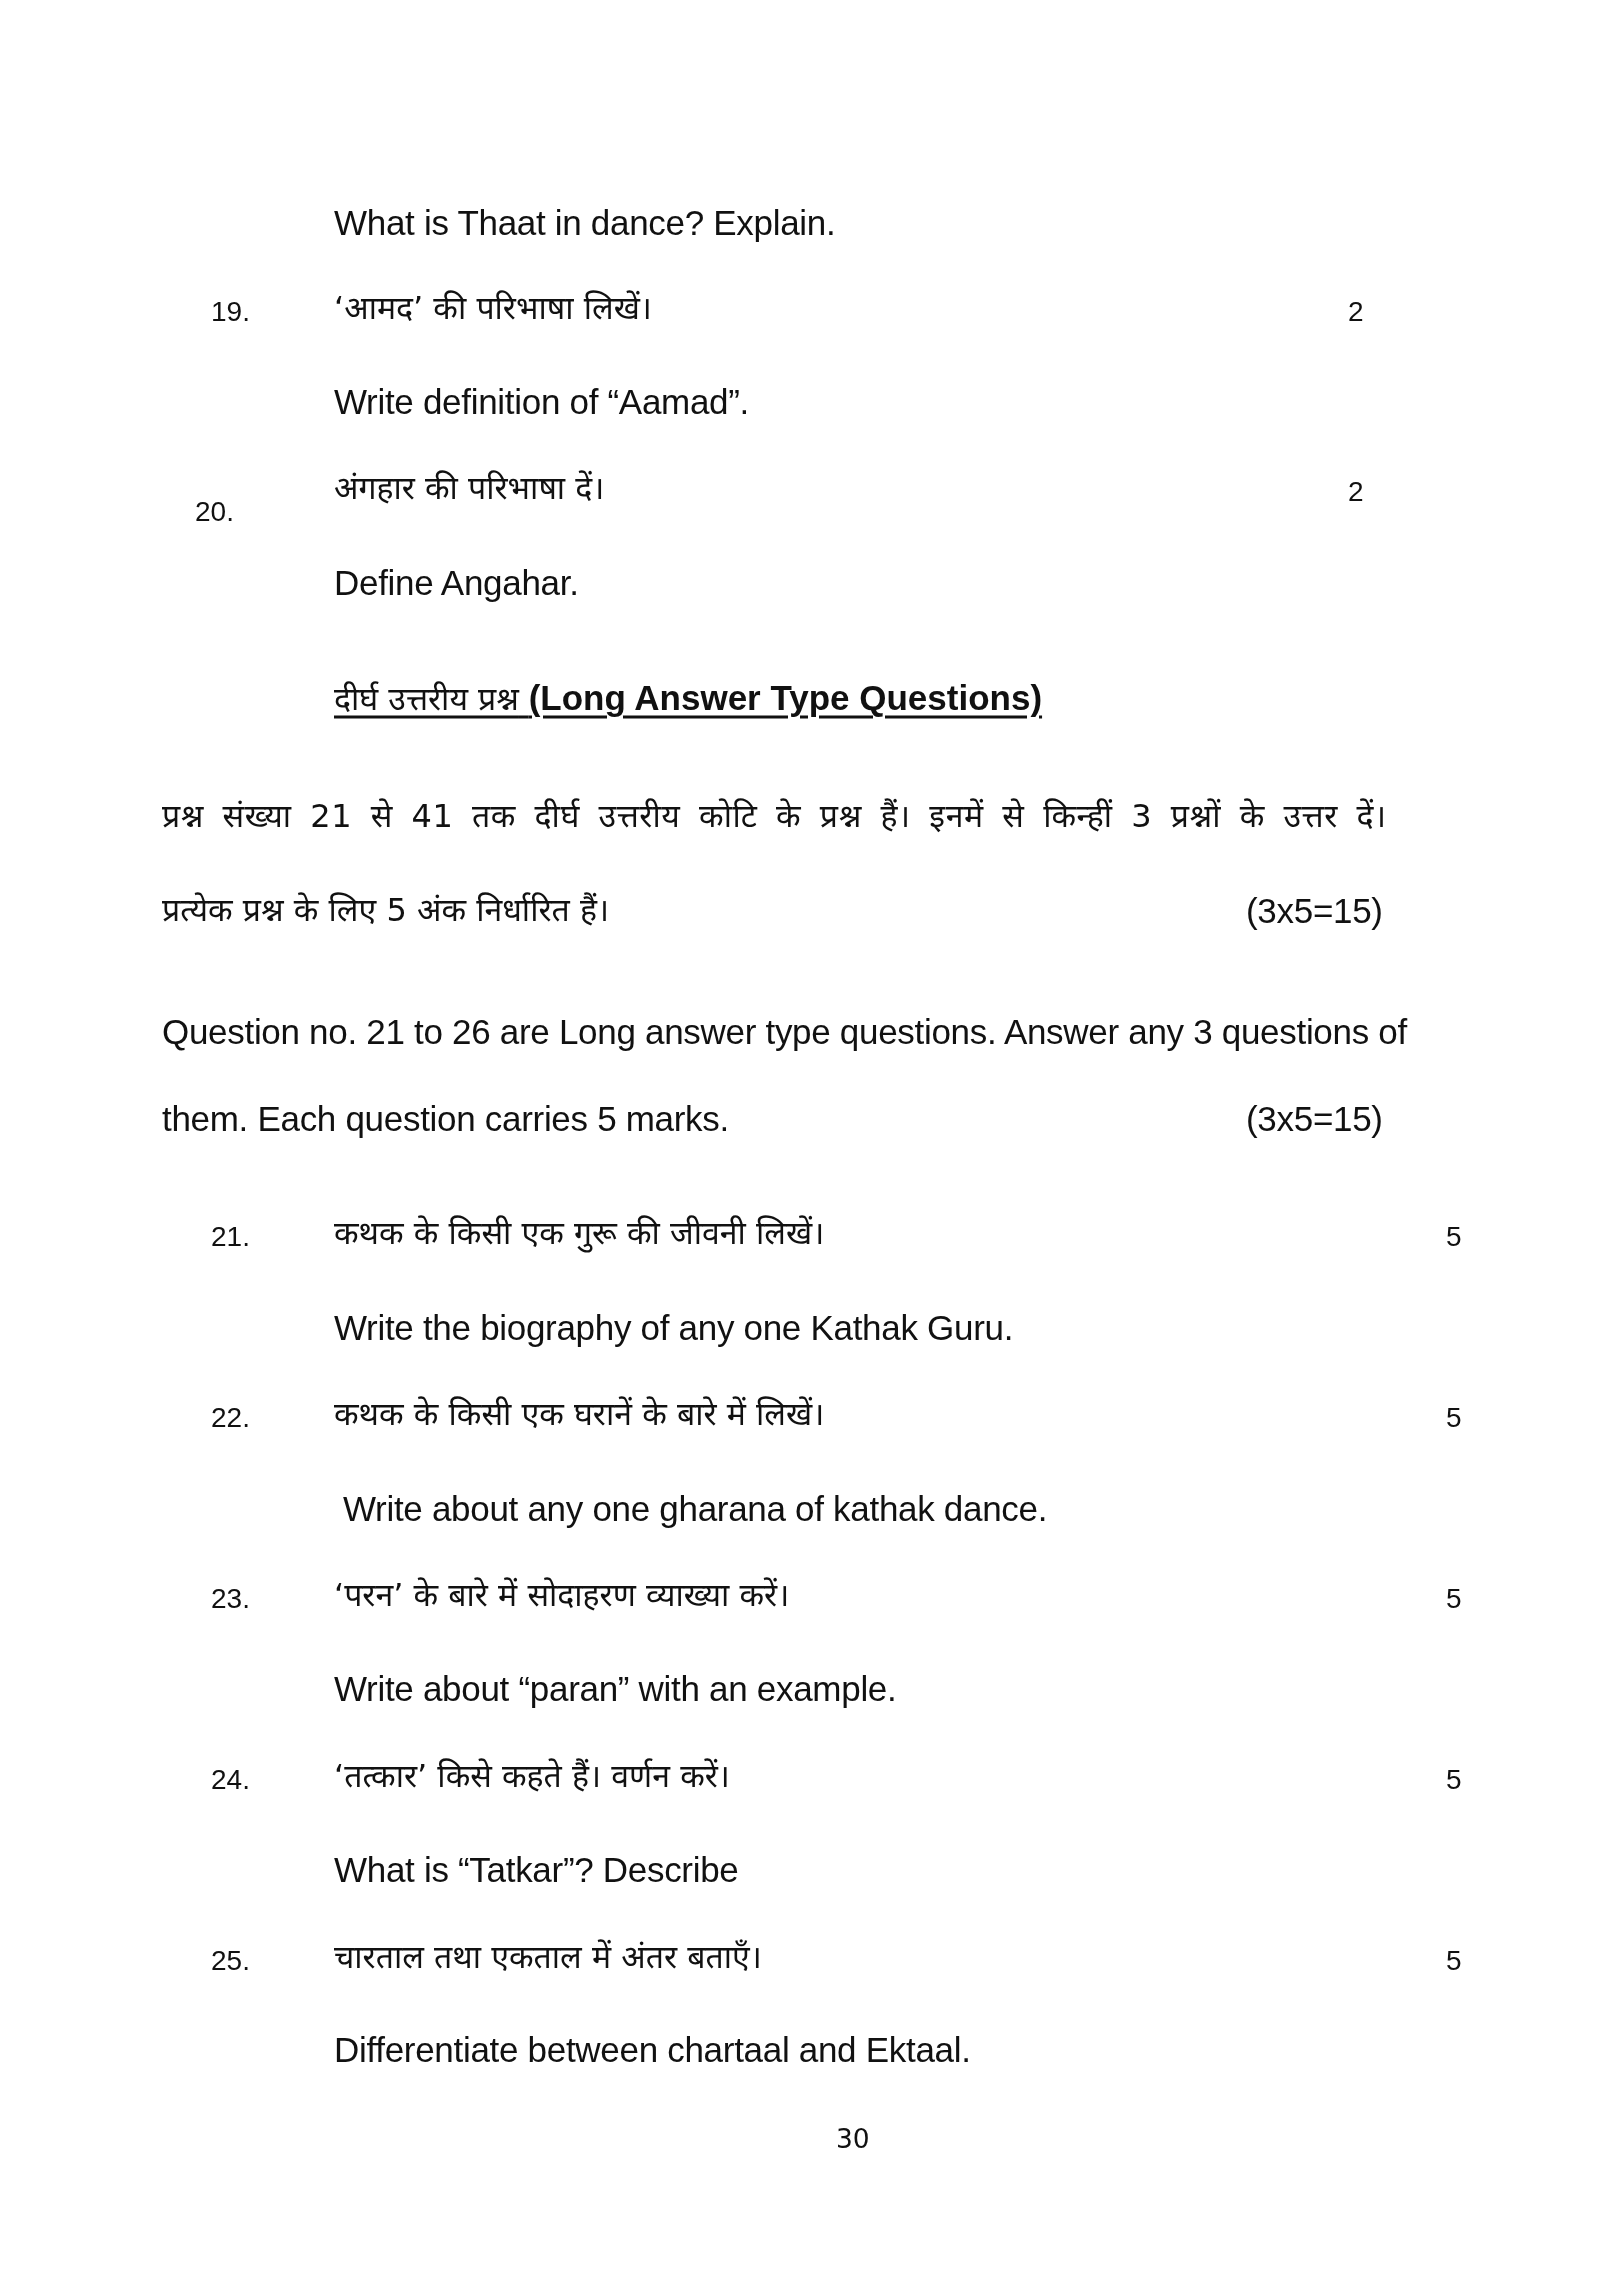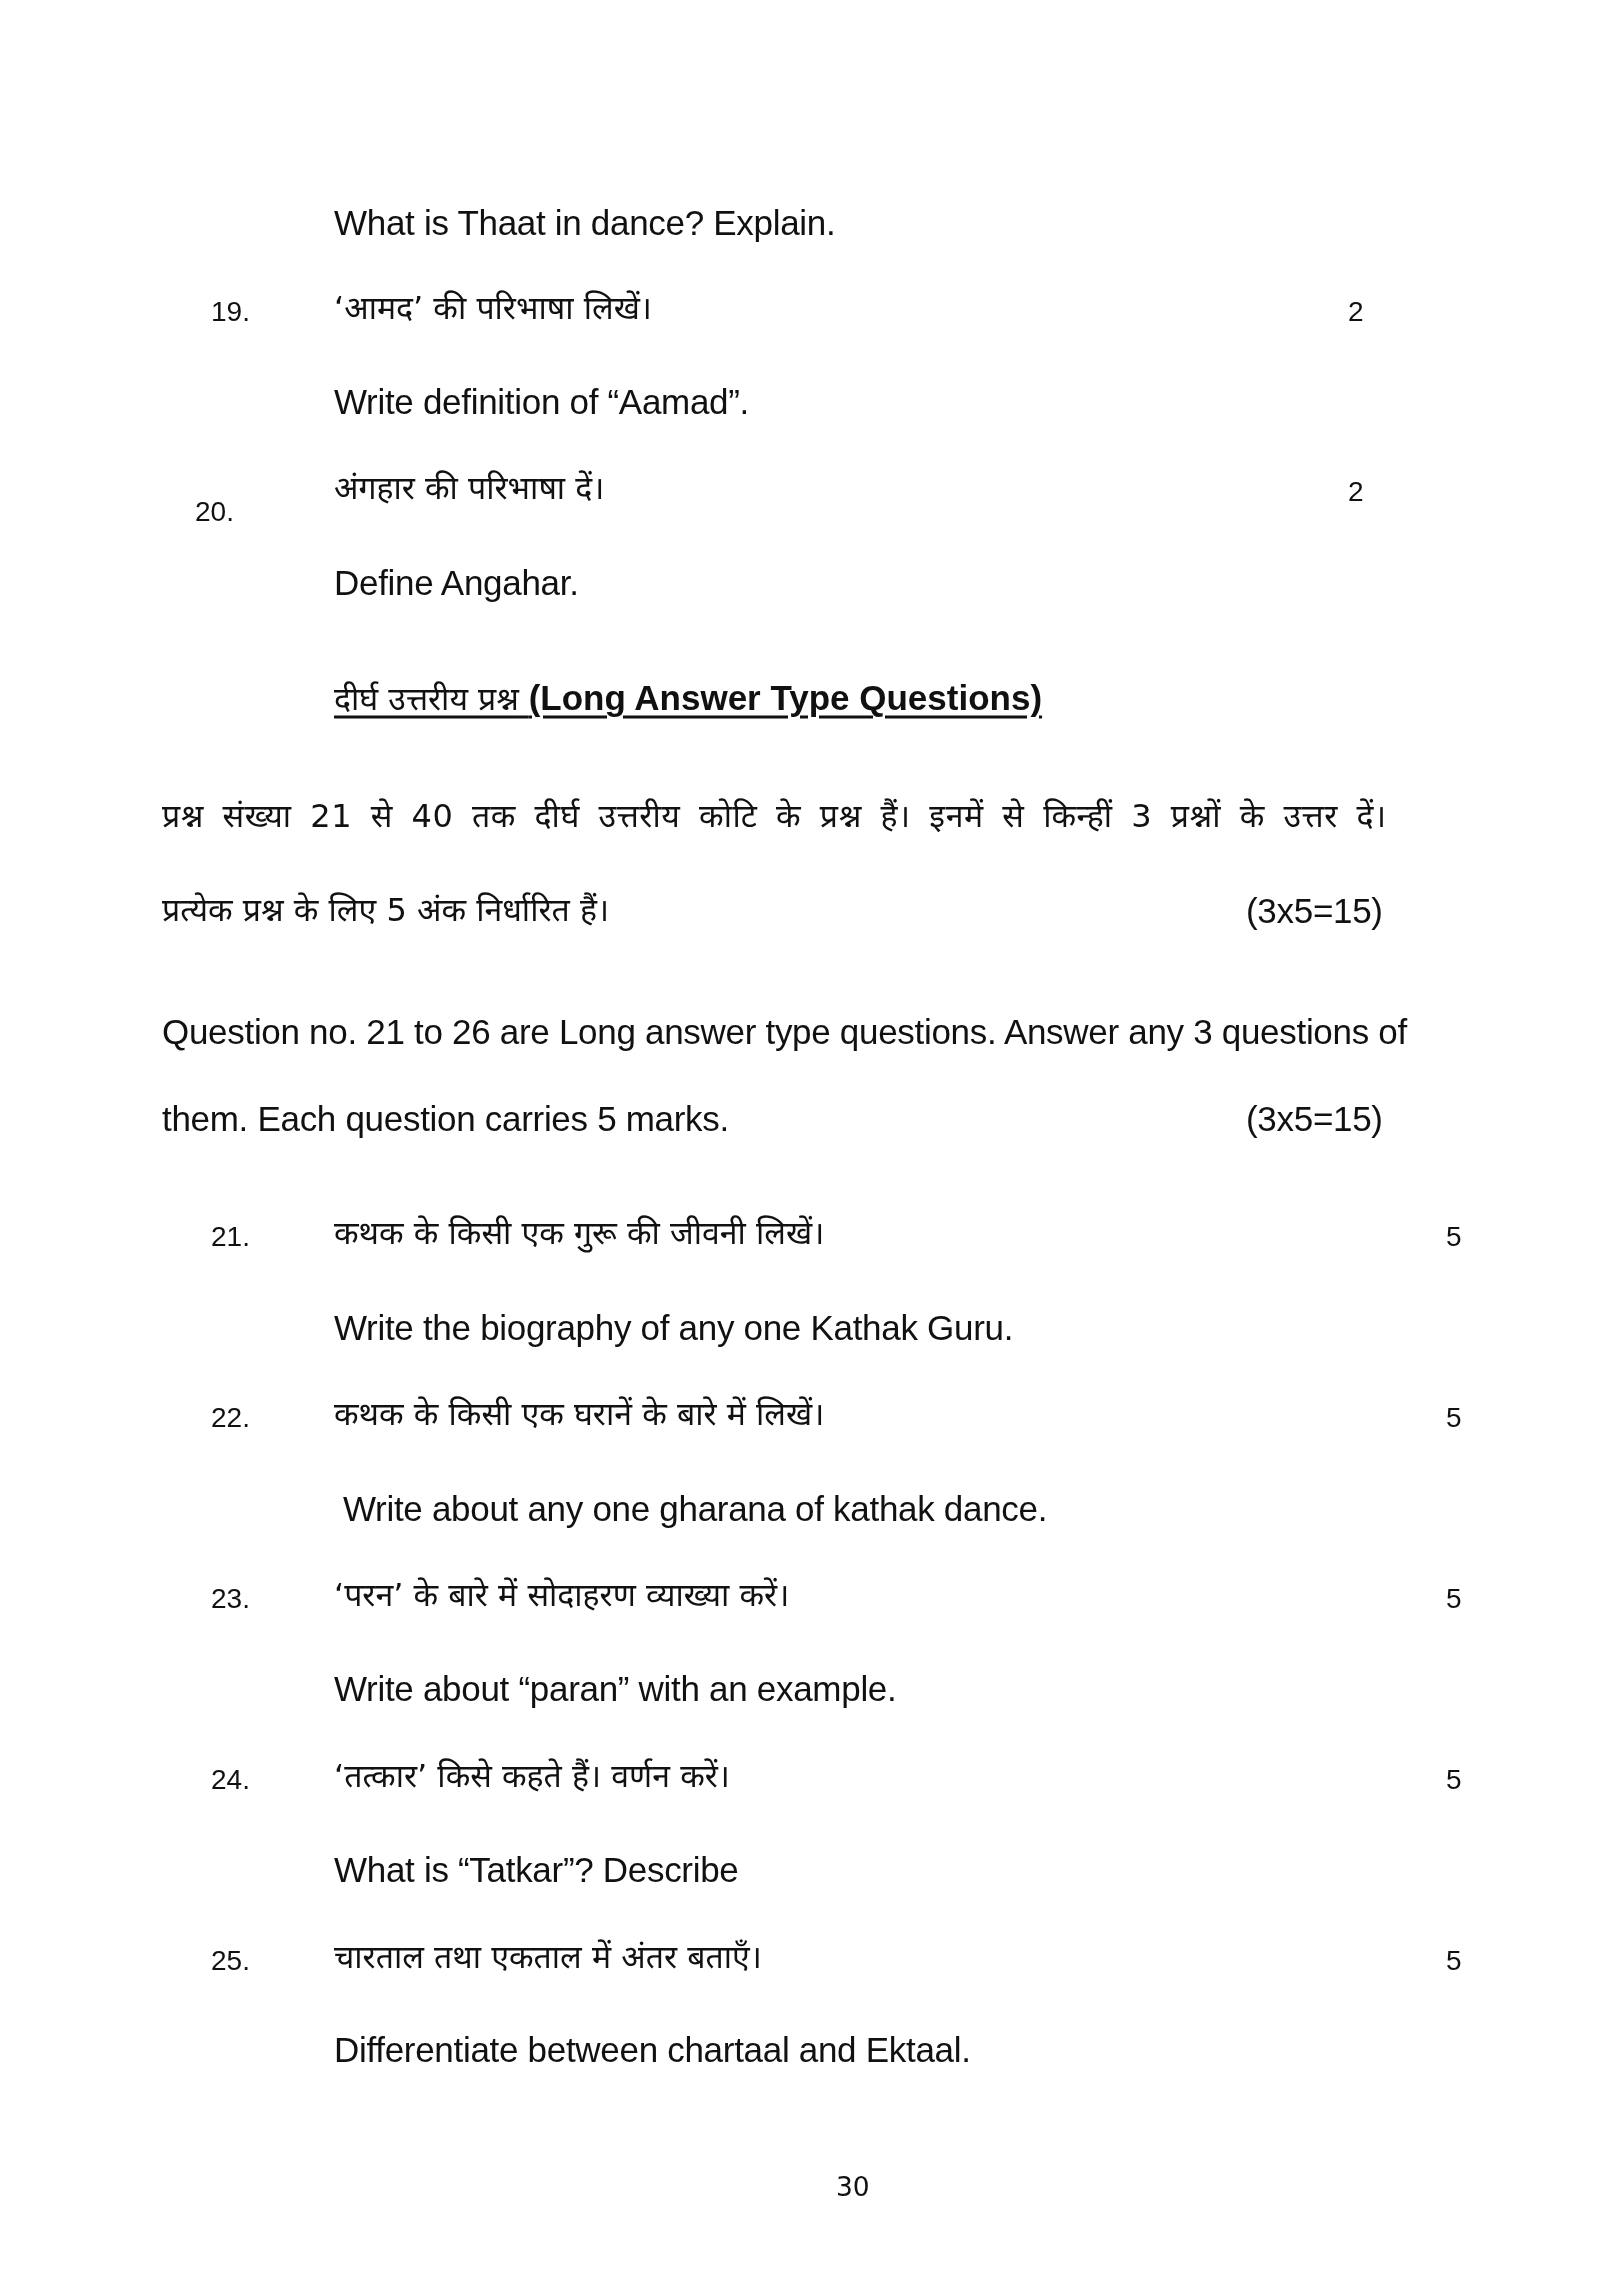--- a/index.html
+++ b/index.html
@@ -27,21 +27,21 @@
 <div class="ln num" style="left:195px; top:492px;margin-top:20px;">20.</div>
 <div class="ln hi" style="left:334px; top:488px;">अंगहार की परिभाषा दें।</div>
 <div class="ln mark" style="left:1348px; top:492px;">2</div>
 <div class="ln en" style="left:334px; top:582px;">Define Angahar.</div>
 
 <div class="ln head" style="left:334px; top:697px;">
   <span class="hi-h">दीर्घ उत्तरीय प्रश्न</span>
   <span>(Long Answer Type Questions)</span>
 </div>
 
-<div class="ln hi" style="left:162px; top:816px; width:1400px; letter-spacing:0.6px; word-spacing:7.8px;">प्रश्न संख्या 21 से 40 तक दीर्घ उत्तरीय कोटि के प्रश्न हैं। इनमें से किन्हीं 3 प्रश्नों के उत्तर दें।</div>
+<div class="ln hi" style="left:162px; top:816px; width:1400px; letter-spacing:0.6px; word-spacing:7.8px;">प्रश्न संख्या 21 से 41 तक दीर्घ उत्तरीय कोटि के प्रश्न हैं। इनमें से किन्हीं 3 प्रश्नों के उत्तर दें।</div>
 <div class="ln hi" style="left:162px; top:910px;">प्रत्येक प्रश्न के लिए 5 अंक निर्धारित हैं।</div>
 <div class="ln en" style="left:1246px; top:910px;">(3x5=15)</div>
 
 <div class="ln en" style="left:162px; top:1031px;">Question no. 21 to 26 are Long answer type questions. Answer any 3 questions of</div>
 <div class="ln en" style="left:162px; top:1118px;">them. Each question carries 5 marks.</div>
 <div class="ln en" style="left:1246px; top:1118px;">(3x5=15)</div>
 
 <div class="ln num" style="left:211px; top:1237px;">21.</div>
 <div class="ln hi" style="left:334px; top:1233px;">कथक के किसी एक गुरू की जीवनी लिखें।</div>
 <div class="ln mark" style="left:1446px; top:1237px;">5</div>
@@ -60,14 +60,14 @@
 <div class="ln num" style="left:211px; top:1780px;">24.</div>
 <div class="ln hi" style="left:334px; top:1776px;">‘तत्कार’ किसे कहते हैं। वर्णन करें।</div>
 <div class="ln mark" style="left:1446px; top:1780px;">5</div>
 <div class="ln en" style="left:334px; top:1869px;">What is “Tatkar”? Describe</div>
 
 <div class="ln num" style="left:211px; top:1961px;">25.</div>
 <div class="ln hi" style="left:334px; top:1957px;">चारताल तथा एकताल में अंतर बताएँ।</div>
 <div class="ln mark" style="left:1446px; top:1961px;">5</div>
 <div class="ln en" style="left:334px; top:2049px;">Differentiate between chartaal and Ektaal.</div>
 
-<div class="ln pn" style="left:836px; top:2139px;margin-top:48px;">30</div>
+<div class="ln pn" style="left:836px; top:2139px;">30</div>
 
 
 </body></html>

